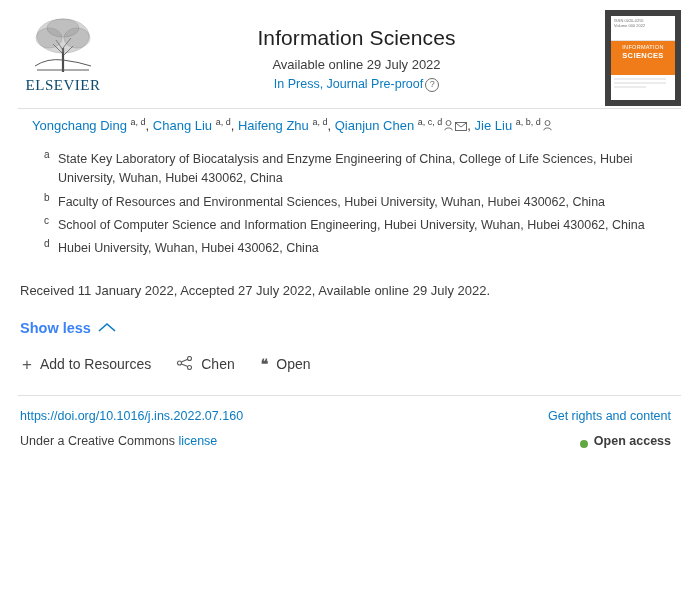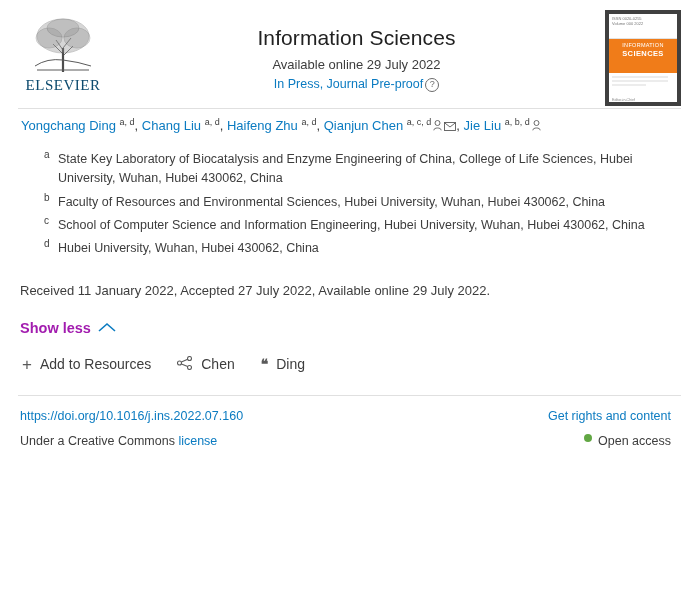--- a/index.html
+++ b/index.html
@@ -75,21 +75,21 @@
     font-size: 9px;
     line-height: 11px;
     text-align: center;
     vertical-align: 1px;
     margin-left: 2px;
   }
   .cover-thumb {
     flex: 0 0 76px;
     width: 76px;
     height: 96px;
-    border: 4px solid #404040;
+    border: 6px solid #404040;
     background: #ffffff;
     position: relative;
     box-sizing: border-box;
     overflow: hidden;
   }
   .cover-top {
     height: 20px;
     border-bottom: 1px solid #e2e2e2;
     font-size: 4px;
     color: #777;
@@ -127,21 +127,21 @@
     font-family: "Liberation Serif", serif;
     font-size: 27px;
     line-height: 1.25;
     color: #212121;
     padding: 20px 20px 6px 20px;
     font-weight: 400;
   }
 
   
   .authors {
-    padding: 6px 20px 2px 21px;
+    padding: 6px 20px 2px 32px;
     font-size: 13px;
     line-height: 1.6;
     color: #0b7bc1;
   }
   .authors .sep { color: #3d3d3d; }
   .author-name { color: #0b7bc1; }
   .aff-mark { font-size: 9px; vertical-align: 5px; color: #3d3d3d; }
   .person-icon, .mail-icon {
     display: inline-block;
     vertical-align: -1px;
@@ -172,21 +172,21 @@
   .dates {
     padding: 20px 20px 0 20px;
     font-size: 13px;
     color: #3d3d3d;
   }
 
   
   .show-less {
     padding: 22px 20px 0 20px;
     font-size: 14.5px;
-    color: #a21caf;
+    color: #3b82f6;
     font-weight: bold;
     display: flex;
     align-items: center;
     gap: 7px;
   }
   .chev { display: inline-block; }
 
   
   .actions {
     display: flex;
@@ -228,22 +228,23 @@
     align-items: center;
     margin-bottom: 11px;
   }
   .doi-link { color: #0b7bc1; }
   .rights-link { color: #0b7bc1; }
   .license-text { color: #3d3d3d; }
   .license-link { color: #0b7bc1; }
   .open-access {
     color: #3d3d3d;
     display: flex;
-    align-items: flex-start;
+    align-items: flex-end;
     gap: 6px;
+    font-weight: bold;
   }
   .oa-dot {
     width: 8px;
     height: 8px;
     border-radius: 50%;
     background: #62a744;
     display: inline-block;
   }
 </style>
 </head>
@@ -352,21 +353,21 @@
             <circle cx="12.5" cy="2.5" r="2" fill="none" stroke="#5a5a5a" stroke-width="1.1"></circle>
             <circle cx="12.5" cy="11.5" r="2" fill="none" stroke="#5a5a5a" stroke-width="1.1"></circle>
             <circle cx="2.5" cy="7" r="2" fill="none" stroke="#5a5a5a" stroke-width="1.1"></circle>
             <path d="M4.4 6 L10.7 3.2 M4.4 8 L10.7 10.6" stroke="#5a5a5a" stroke-width="1.1" fill="none"></path>
           </svg>
       </span>
       <span>Chen</span>
     </div>
     <div class="action">
       <span class="quote-icon">❝</span>
-      <span>Ding</span>
+      <span>Open</span>
     </div>
   </div>
 
   <div class="rule2"></div>
 
   <div class="footer">
     <div class="footer-row">
       <span class="doi-link">https://doi.org/10.1016/j.ins.2022.07.160</span>
       <span class="rights-link">Get rights and content</span>
     </div>

